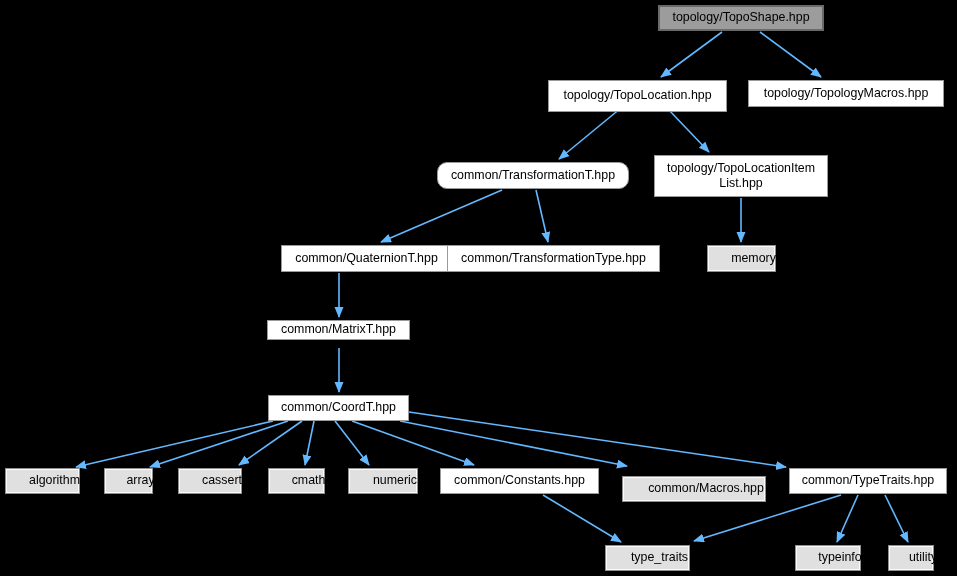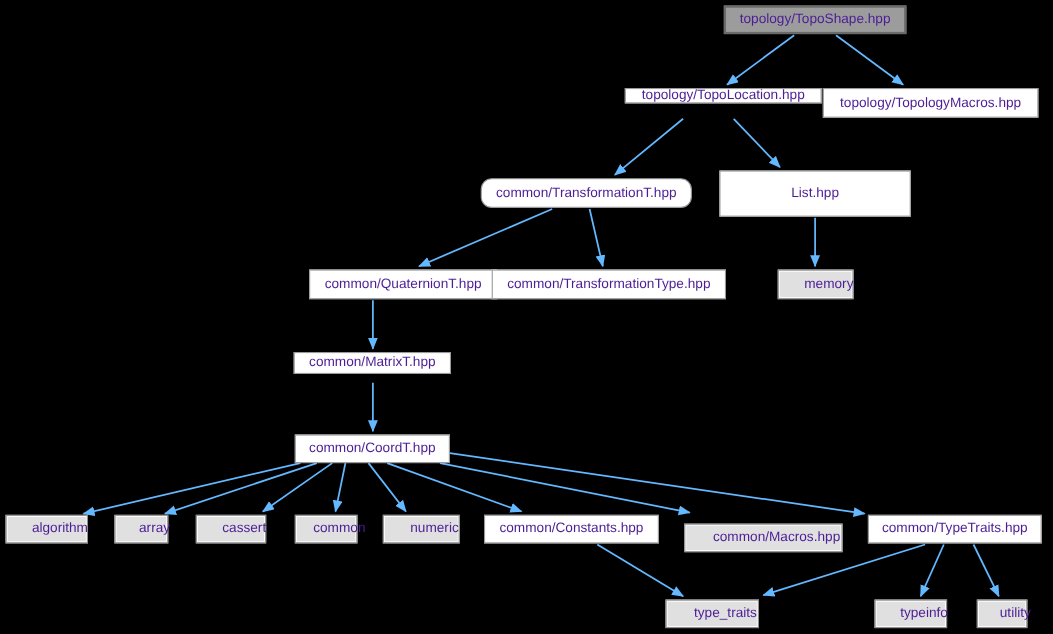--- a/index.html
+++ b/index.html
@@ -26,21 +26,21 @@
   .node {
     position: absolute;
     box-sizing: border-box;
     display: flex;
     flex-direction: column;
     align-items: center;
     justify-content: center;
     text-align: center;
     font-size: 12.4px;
     line-height: 1.25;
-    color: #4c1d95;
+    color: #000000;
     white-space: nowrap;
     cursor: default;
   }
   .node.project {
     background: #ffffff;
     border: 1px solid #9a9a9a;
     cursor: pointer;
   }
   .node.system {
     background: #e0e0e0;
@@ -84,30 +84,31 @@
         <line x1="543" y1="495" x2="621" y2="542" stroke="#63b8ff" stroke-width="1.6" marker-end="url(#arrowhead)"></line>
         <line x1="841" y1="495" x2="694" y2="541" stroke="#63b8ff" stroke-width="1.6" marker-end="url(#arrowhead)"></line>
         <line x1="858" y1="495" x2="837" y2="542" stroke="#63b8ff" stroke-width="1.6" marker-end="url(#arrowhead)"></line>
         <line x1="885" y1="495" x2="908" y2="542" stroke="#63b8ff" stroke-width="1.6" marker-end="url(#arrowhead)"></line>
       </g>
   </svg>
   <div id="node-layer">
       <div class="node current" style="left: 658px; top: 5px; width: 166px; height: 26px;">
         <div>topology/TopoShape.hpp</div>
       </div>
-      <div class="node project" style="left: 568px; top: 80px; width: 179px; height: 14px;">
+      <div class="node project" style="left: 548px; top: 80px; width: 179px; height: 32px;">
         <div>topology/TopoLocation.hpp</div>
       </div>
       <div class="node project" style="left: 748px; top: 80px; width: 196px; height: 27px;">
         <div>topology/TopologyMacros.hpp</div>
       </div>
       <div class="node project" style="left: 437px; top: 162px; width: 192px; height: 27px; border-radius: 10px;">
         <div>common/TransformationT.hpp</div>
       </div>
       <div class="node project" style="left: 654px; top: 155px; width: 174px; height: 42px;">
+        <div>topology/TopoLocationItem</div>
         <div>List.hpp</div>
       </div>
       <div class="node project" style="left: 253px; top: 245px; width: 171px; height: 27px; margin-left: 28px;">
         <div>common/QuaternionT.hpp</div>
       </div>
       <div class="node project" style="left: 447px; top: 245px; width: 213px; height: 27px;">
         <div>common/TransformationType.hpp</div>
       </div>
       <div class="node system" style="left: 707px; top: 245px; width: 69px; height: 27px;">
         <div>memory</div>
@@ -121,21 +122,21 @@
       <div class="node system" style="left: 5px; top: 468px; width: 75px; height: 26px;">
         <div>algorithm</div>
       </div>
       <div class="node system" style="left: 104px; top: 468px; width: 49px; height: 26px;">
         <div>array</div>
       </div>
       <div class="node system" style="left: 178px; top: 468px; width: 64px; height: 26px;">
         <div>cassert</div>
       </div>
       <div class="node system" style="left: 268px; top: 468px; width: 57px; height: 26px;">
-        <div>common</div>
+        <div>cmath</div>
       </div>
       <div class="node system" style="left: 348px; top: 468px; width: 70px; height: 26px;">
         <div>numeric</div>
       </div>
       <div class="node project" style="left: 440px; top: 468px; width: 159px; height: 26px;">
         <div>common/Constants.hpp</div>
       </div>
       <div class="node system" style="left: 622px; top: 476px; width: 144px; height: 26px;">
         <div>common/Macros.hpp</div>
       </div>

